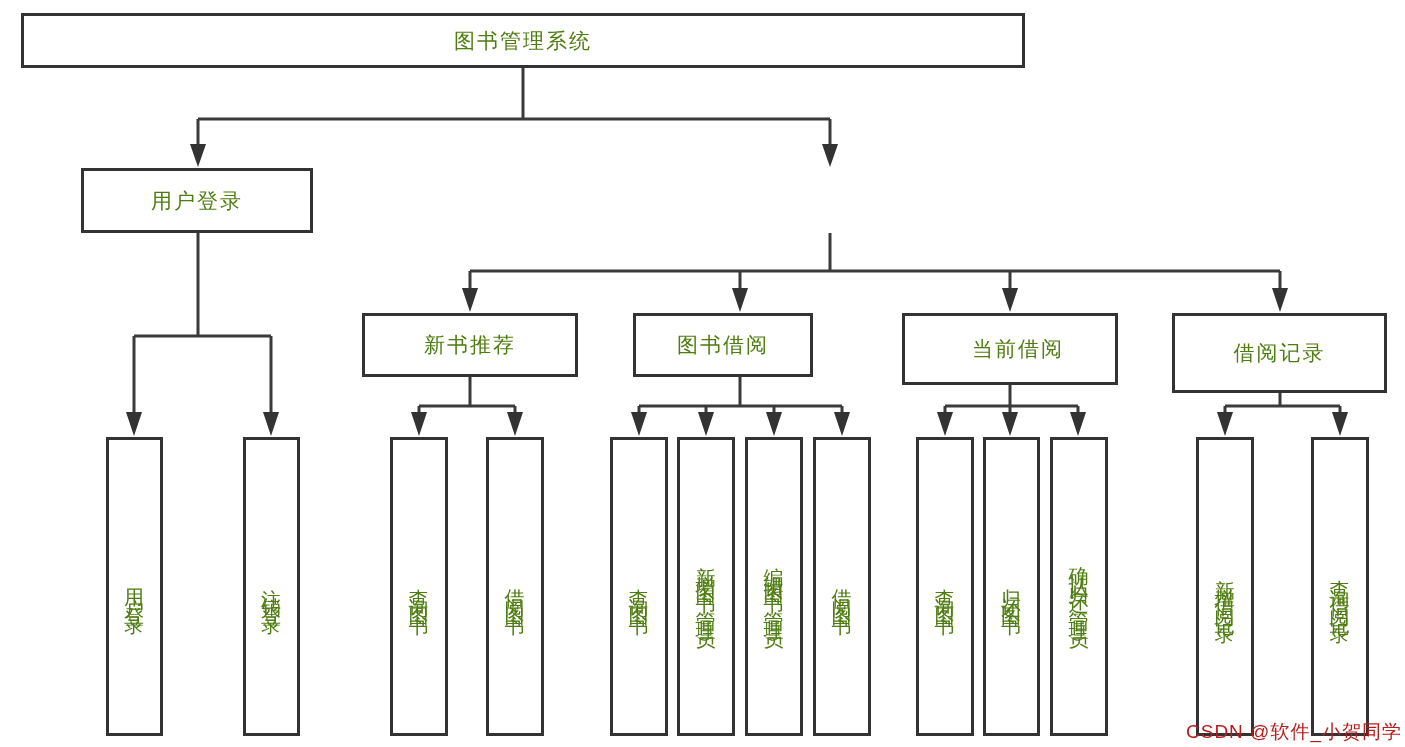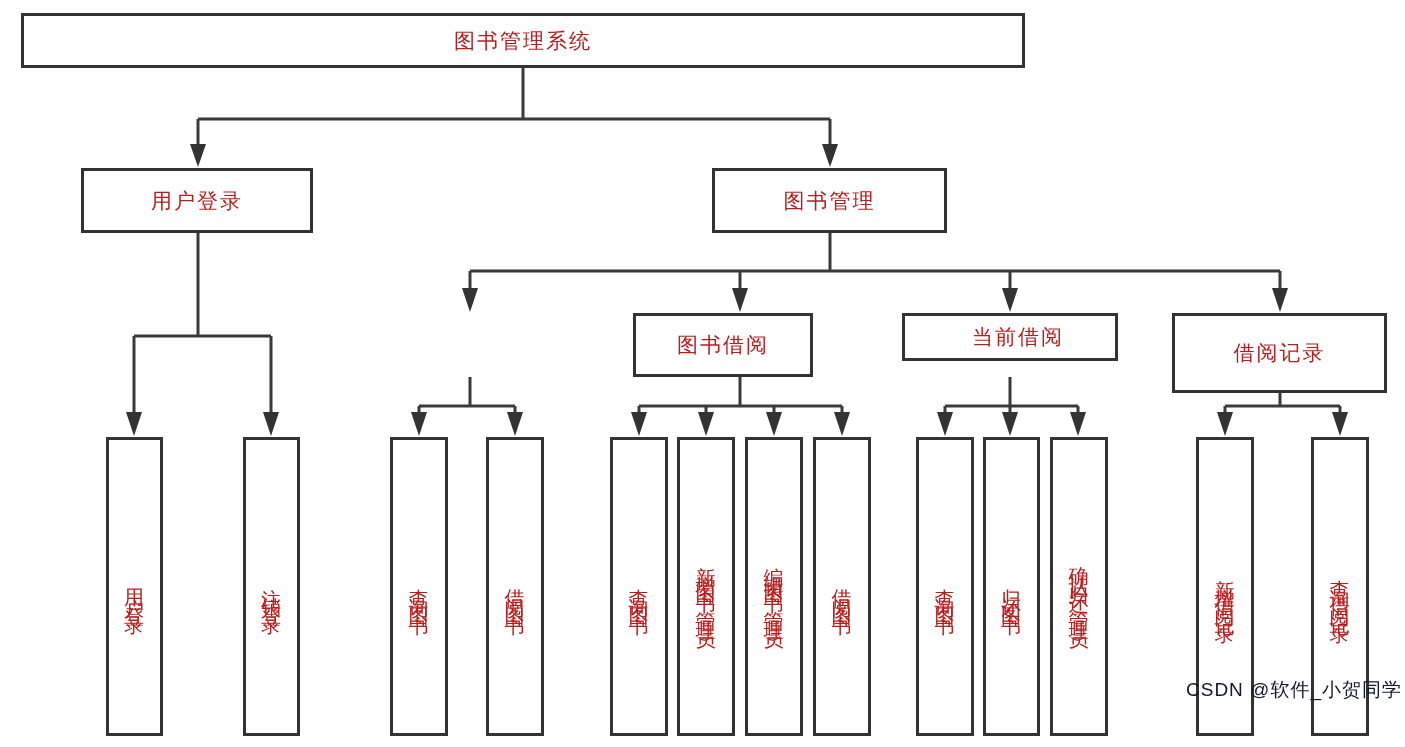--- a/index.html
+++ b/index.html
@@ -5,33 +5,33 @@
   html,body{margin:0;padding:0;background:#ffffff;}
   body{
     width:1405px;height:747px;position:relative;overflow:hidden;
     font-family:"Liberation Sans","DejaVu Sans",sans-serif;
   }
   #stage{position:absolute;left:0;top:0;width:1405px;height:747px;}
   svg.connectors{position:absolute;left:0;top:0;z-index:1;}
   .node{
     position:absolute;background:#ffffff;border:3px solid #333333;
     box-sizing:border-box;display:flex;align-items:center;justify-content:center;
-    color:#b91c1c;z-index:2;
+    color:#4d7c0f;z-index:2;
   }
   .node.root{font-size:21px;letter-spacing:2px;}
   .node.branch{font-size:21px;letter-spacing:2px;}
   .node.leaf{border-width:3px;}
   .node.leaf .vtext{
     writing-mode:vertical-rl;text-orientation:mixed;
     font-size:20px;letter-spacing:9px;line-height:1;
     padding-top:9px; 
   }
   .watermark{
-    position:absolute;left:1186px;top:677px;z-index:3;
-    font-size:19px;letter-spacing:1px;color:#0f172a;white-space:nowrap;
+    position:absolute;left:1186px;top:719px;z-index:3;
+    font-size:19px;letter-spacing:1px;color:#b91c1c;white-space:nowrap;
   }
 </style>
 </head>
 <body>
 
 <div id="stage">
 
   <svg class="connectors" width="1405" height="747" viewBox="0 0 1405 747">
     <g stroke="#3a3a3a" stroke-width="3" fill="none">
 
@@ -70,24 +70,24 @@
       <polygon points="1002,412 1018,412 1010,436"></polygon>
       <polygon points="1070,412 1086,412 1078,436"></polygon>
       <polygon points="1217,412 1233,412 1225,436"></polygon>
       <polygon points="1332,412 1348,412 1340,436"></polygon>
     </g>
   </svg>
 
   <div class="node root" style="left:21px;top:13px;width:1004px;height:55px;">图书管理系统</div>
 
   <div class="node branch" style="left:81px;top:168px;width:232px;height:65px;">用户登录</div>
-  <div class="node branch" style="left:712px;top:168px;width:235px;height:65px;">图书管理</div>
 
+  <div class="node branch" style="left:362px;top:313px;width:216px;height:64px;">新书推荐</div>
   <div class="node branch" style="left:633px;top:313px;width:180px;height:64px;">图书借阅</div>
-  <div class="node branch" style="left:902px;top:313px;width:216px;height:48px;padding-left:16px;">当前借阅</div>
+  <div class="node branch" style="left:902px;top:313px;width:216px;height:72px;padding-left:16px;">当前借阅</div>
   <div class="node branch" style="left:1172px;top:313px;width:215px;height:80px;">借阅记录</div>
 
   <div class="node leaf" style="left:106px;top:437px;width:57px;height:299px;">
     <span class="vtext">用户登录</span>
   </div>
   <div class="node leaf" style="left:243px;top:437px;width:57px;height:299px;">
     <span class="vtext">注销登录</span>
   </div>
 
   <div class="node leaf" style="left:390px;top:437px;width:58px;height:299px;">

